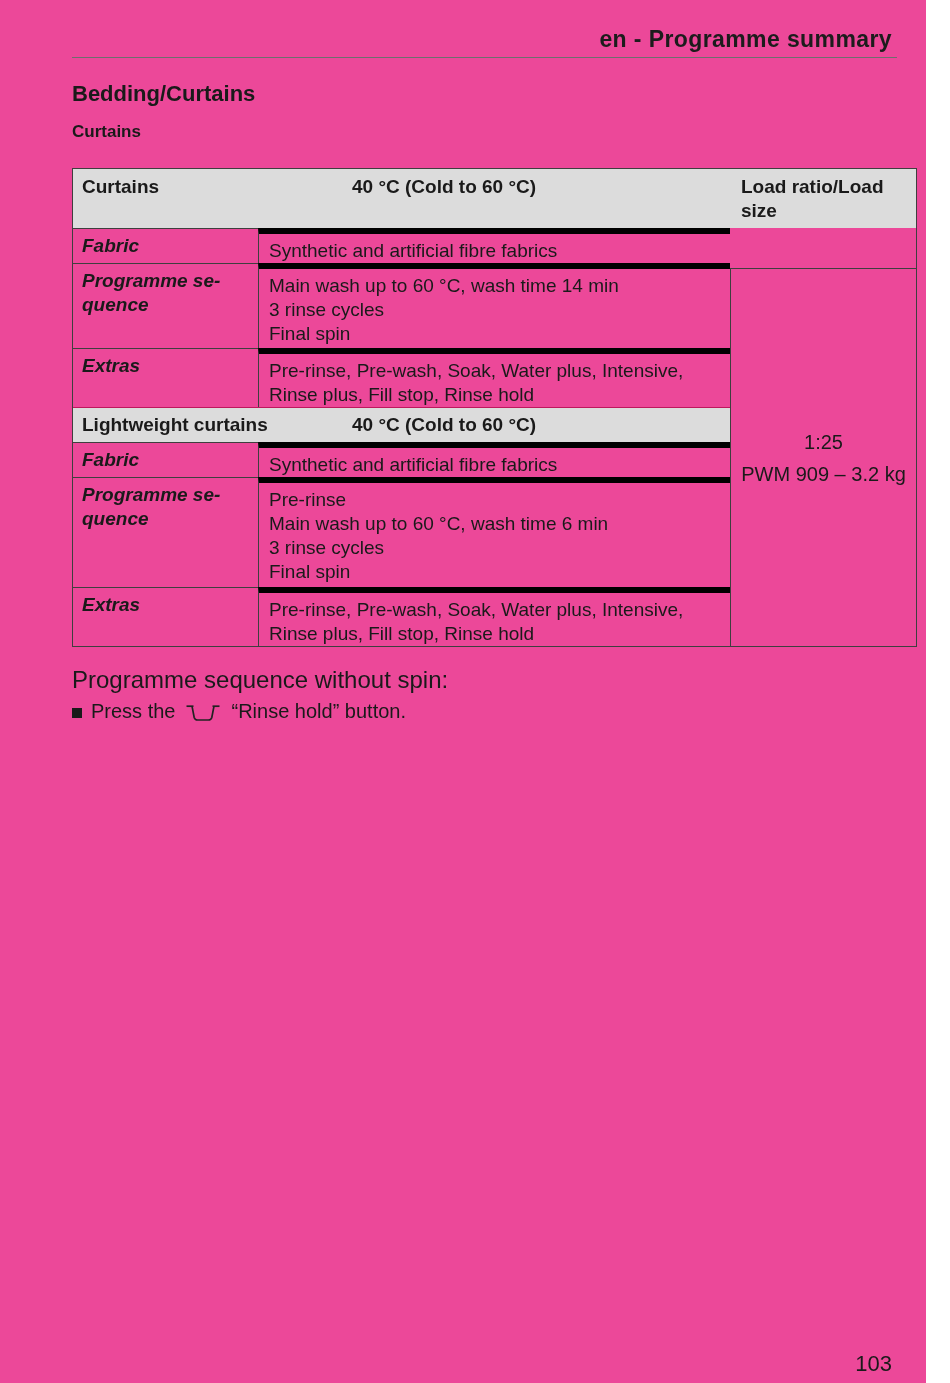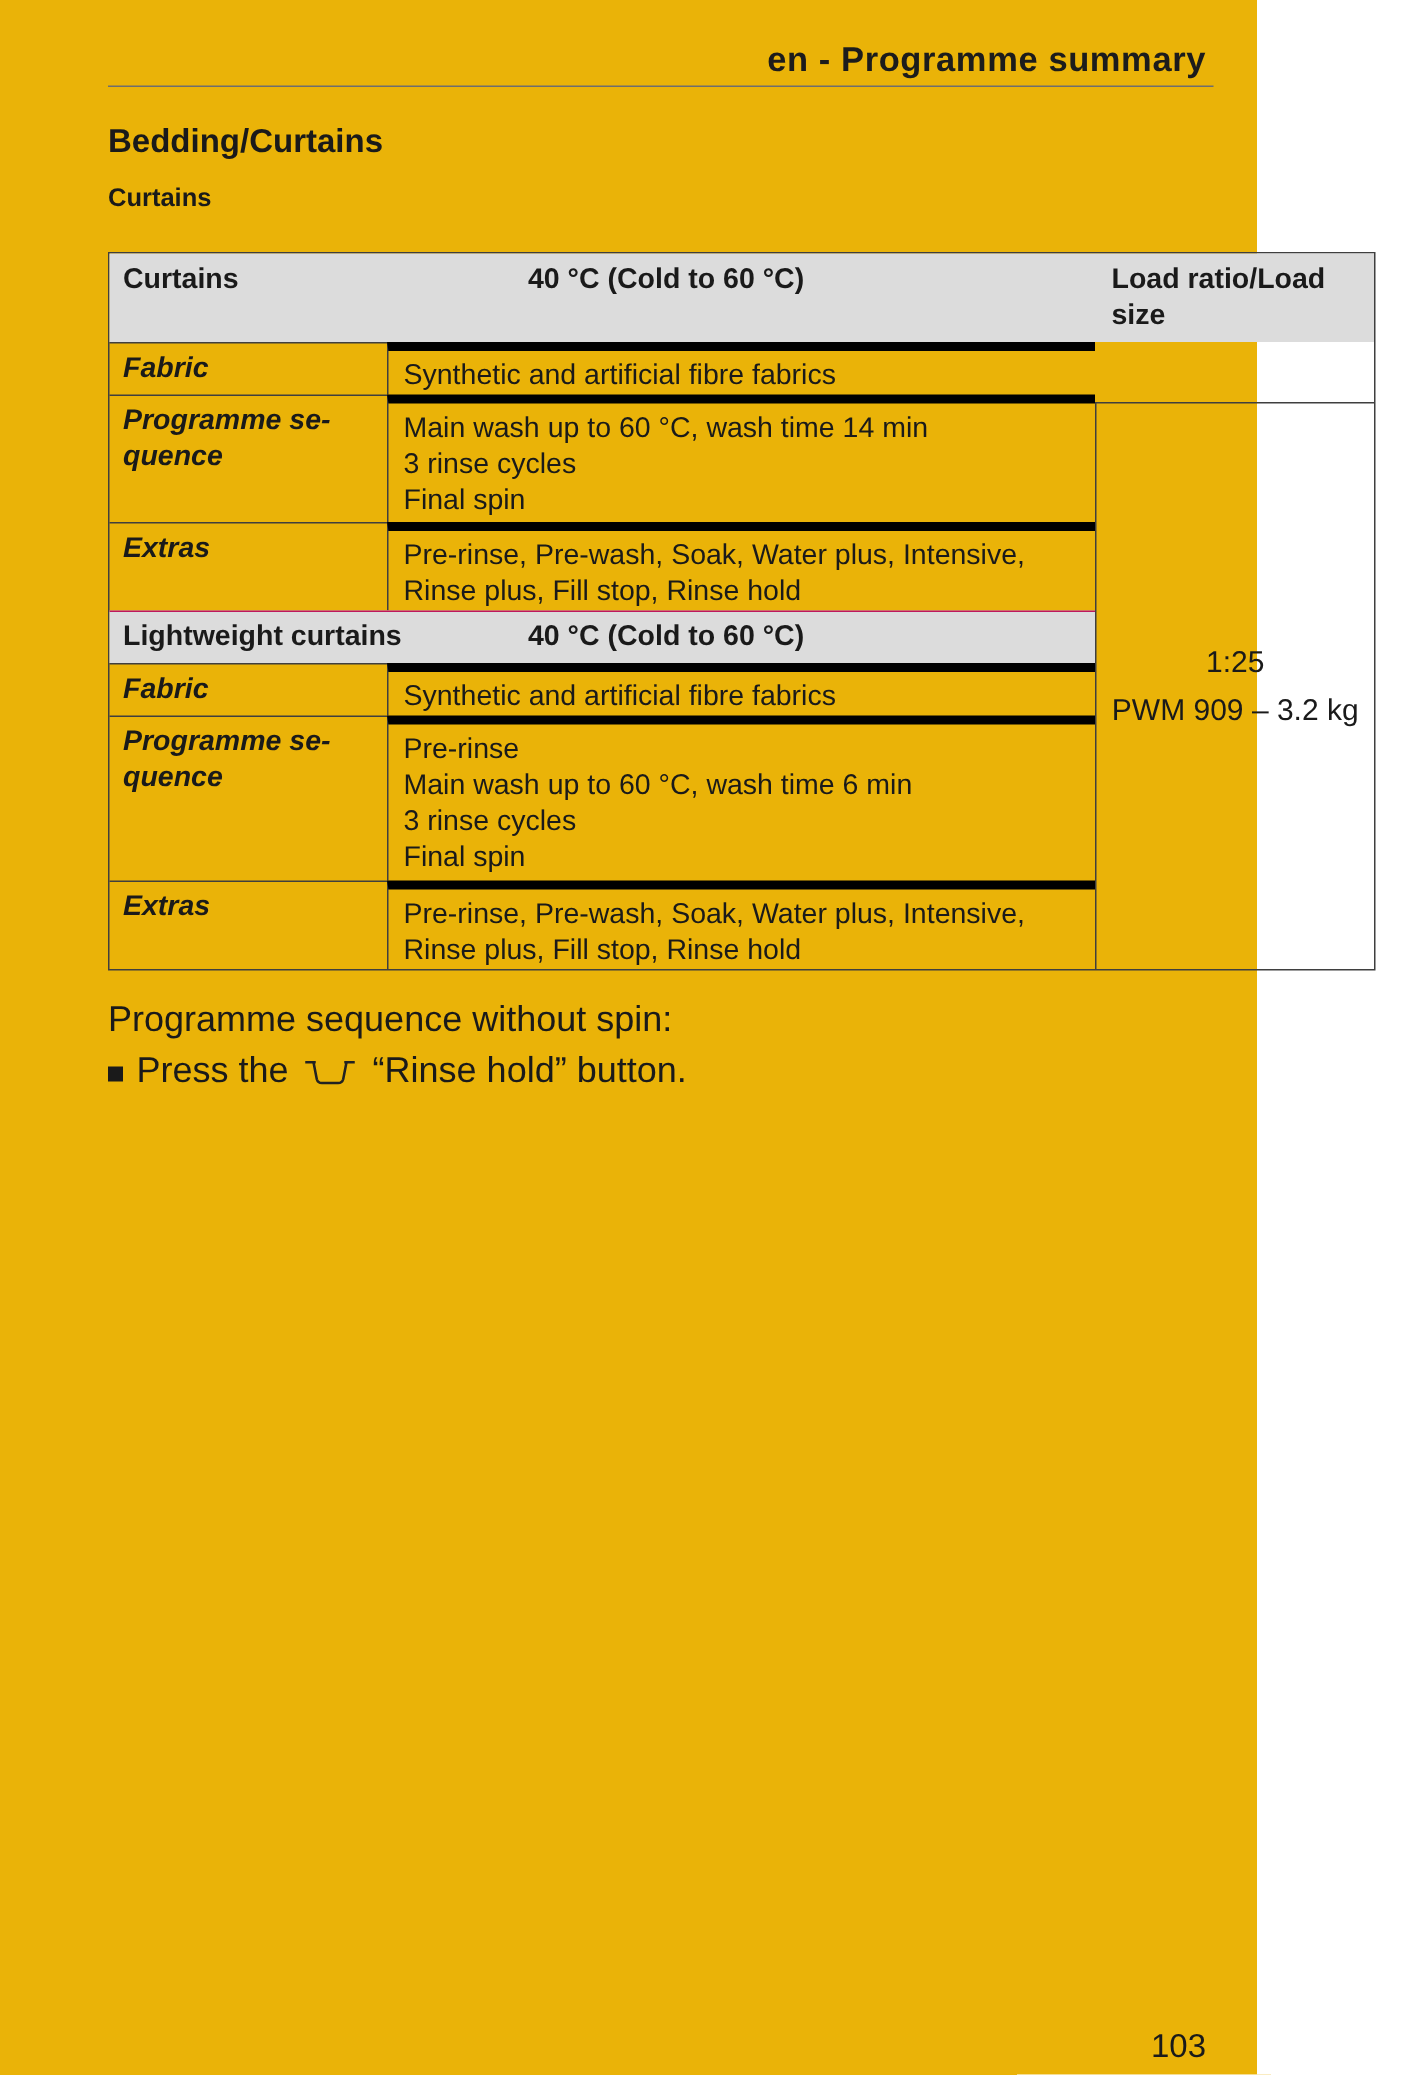--- a/index.html
+++ b/index.html
@@ -8,23 +8,23 @@
     background: #ffffff;
     width: 950px;
     height: 1383px;
     overflow: hidden;
     font-family: "Liberation Sans", sans-serif;
     color: #1a1a1a;
     -webkit-font-smoothing: antialiased;
   }
   .page {
     position: relative;
-    width: 838px;
+    width: 926px;
     height: 1383px;
-    background: #eab308;
+    background: #ec4899;
   }
   
   .running-header {
     position: absolute;
     left: 72px;
     right: 34px;
     top: 26px;
     text-align: right;
     font-size: 23px;
     font-weight: bold;
@@ -123,21 +123,21 @@
     top: 666px;
     font-size: 24px;
   }
   .bullet-line {
     position: absolute;
     left: 72px;
     top: 700px;
     display: flex;
     align-items: center;
     gap: 9px;
-    font-size: 24px;
+    font-size: 20px;
   }
   .sq-bullet {
     width: 10px;
     height: 10px;
     background: #1a1a1a;
     flex: 0 0 auto;
     margin-top: 3px;
   }
   .tub-icon { flex: 0 0 auto; margin: 2px 1px 0 1px; }
   .page-number {

